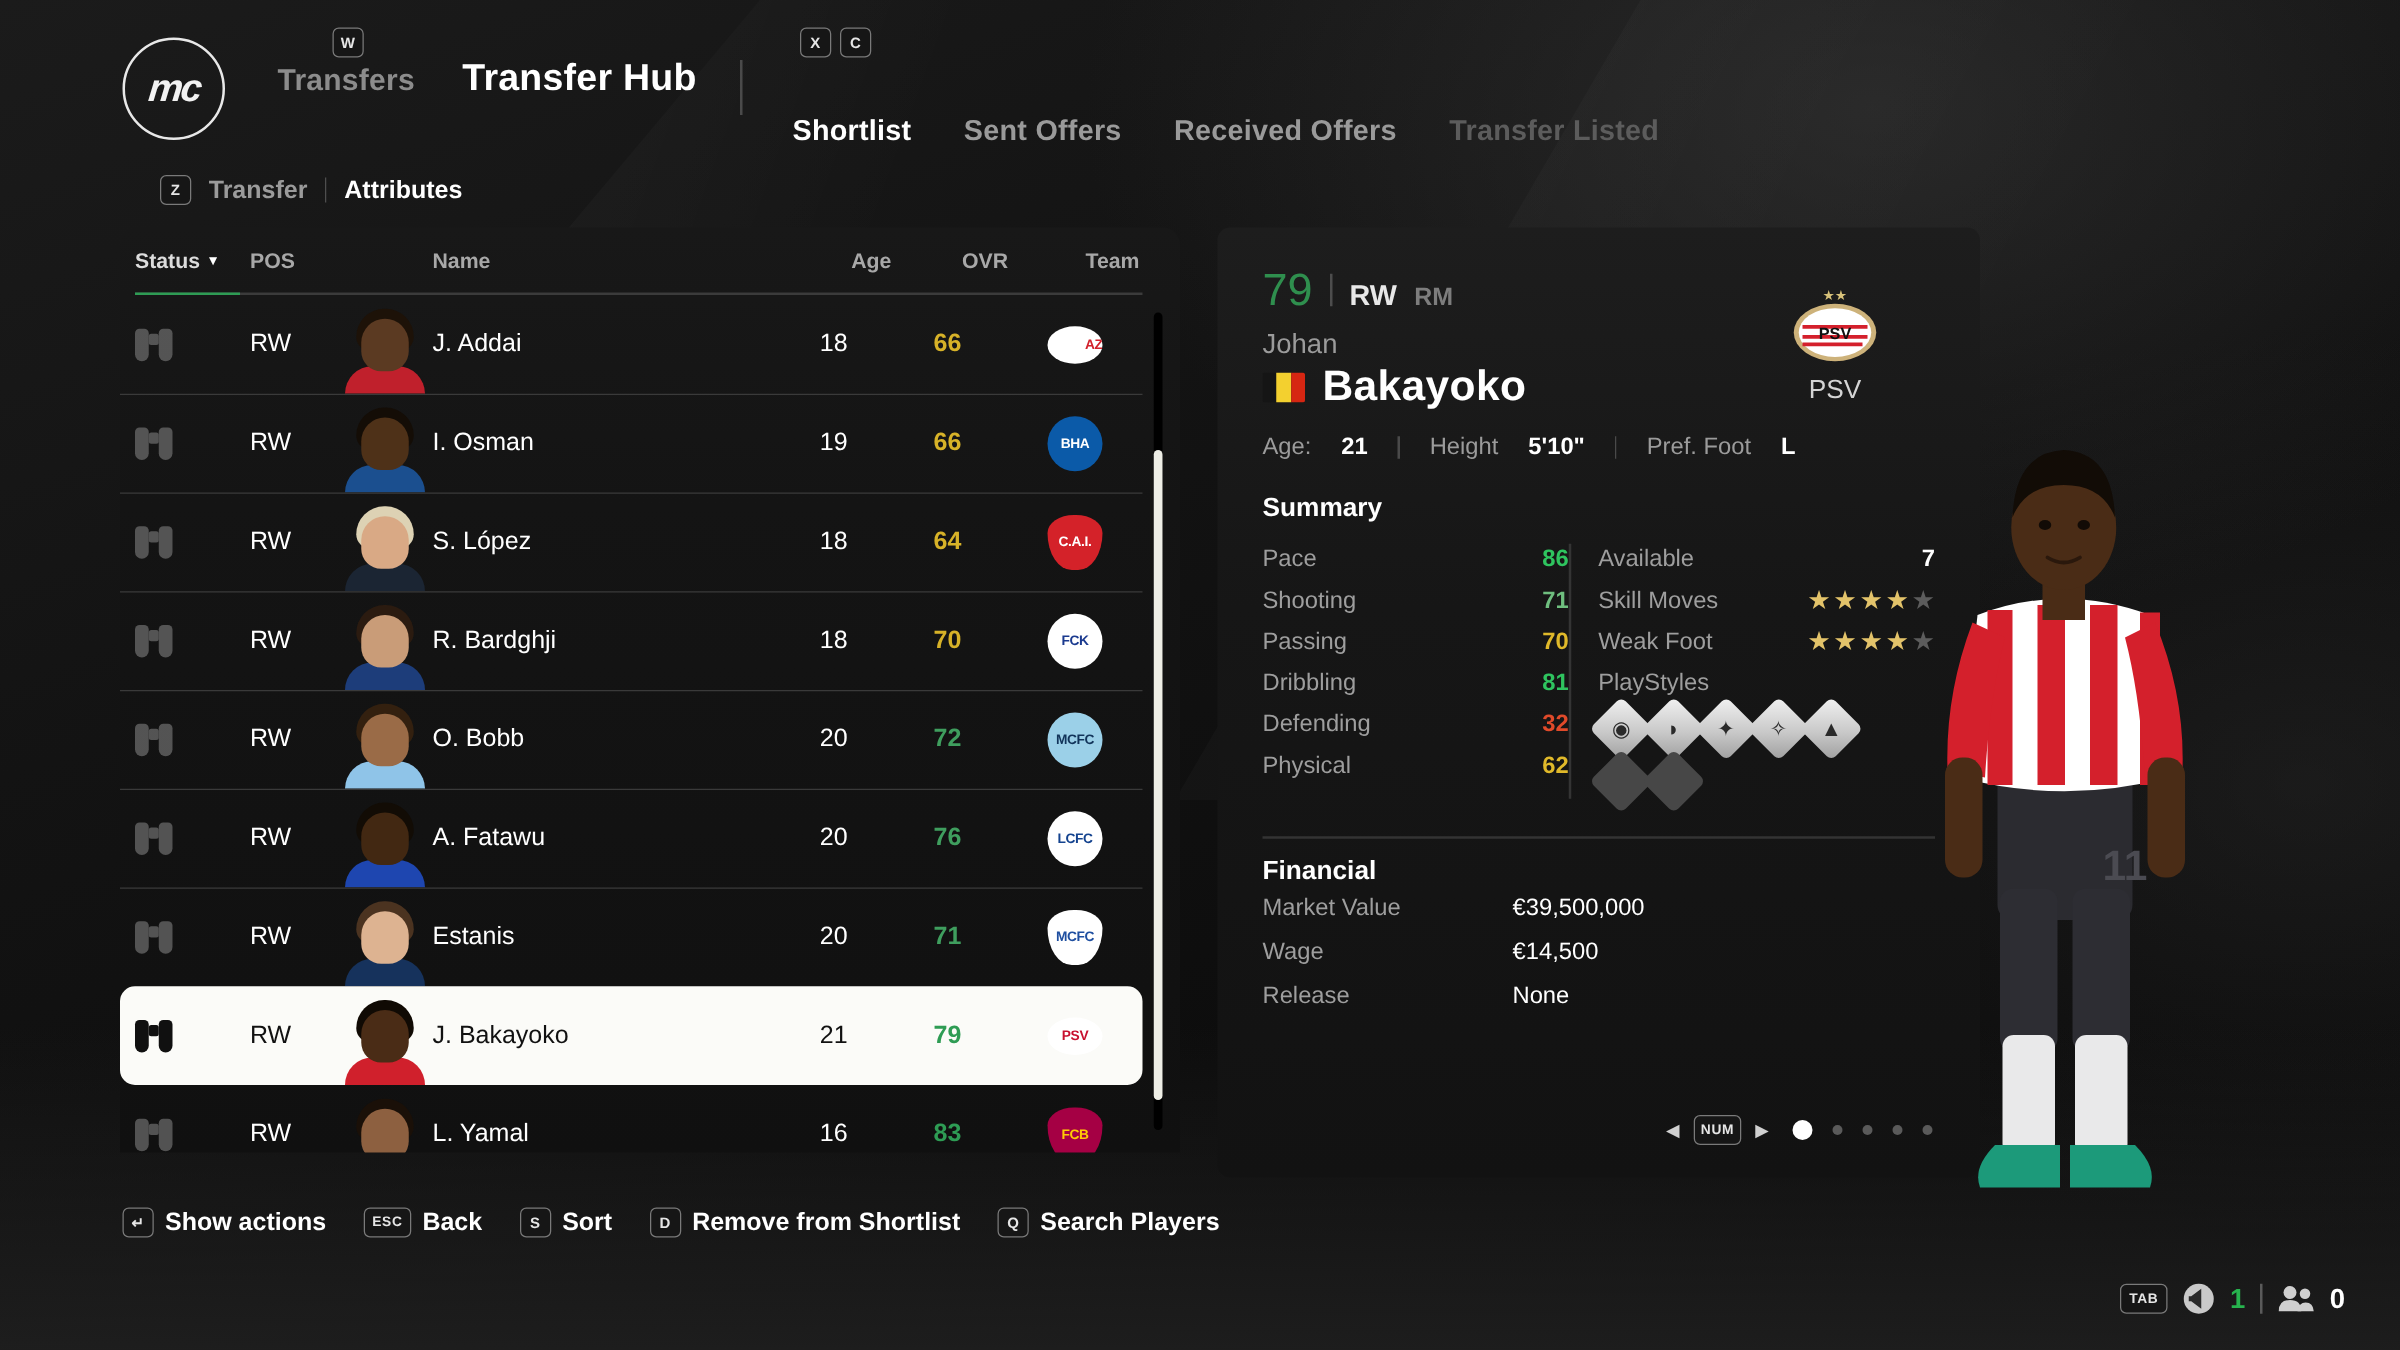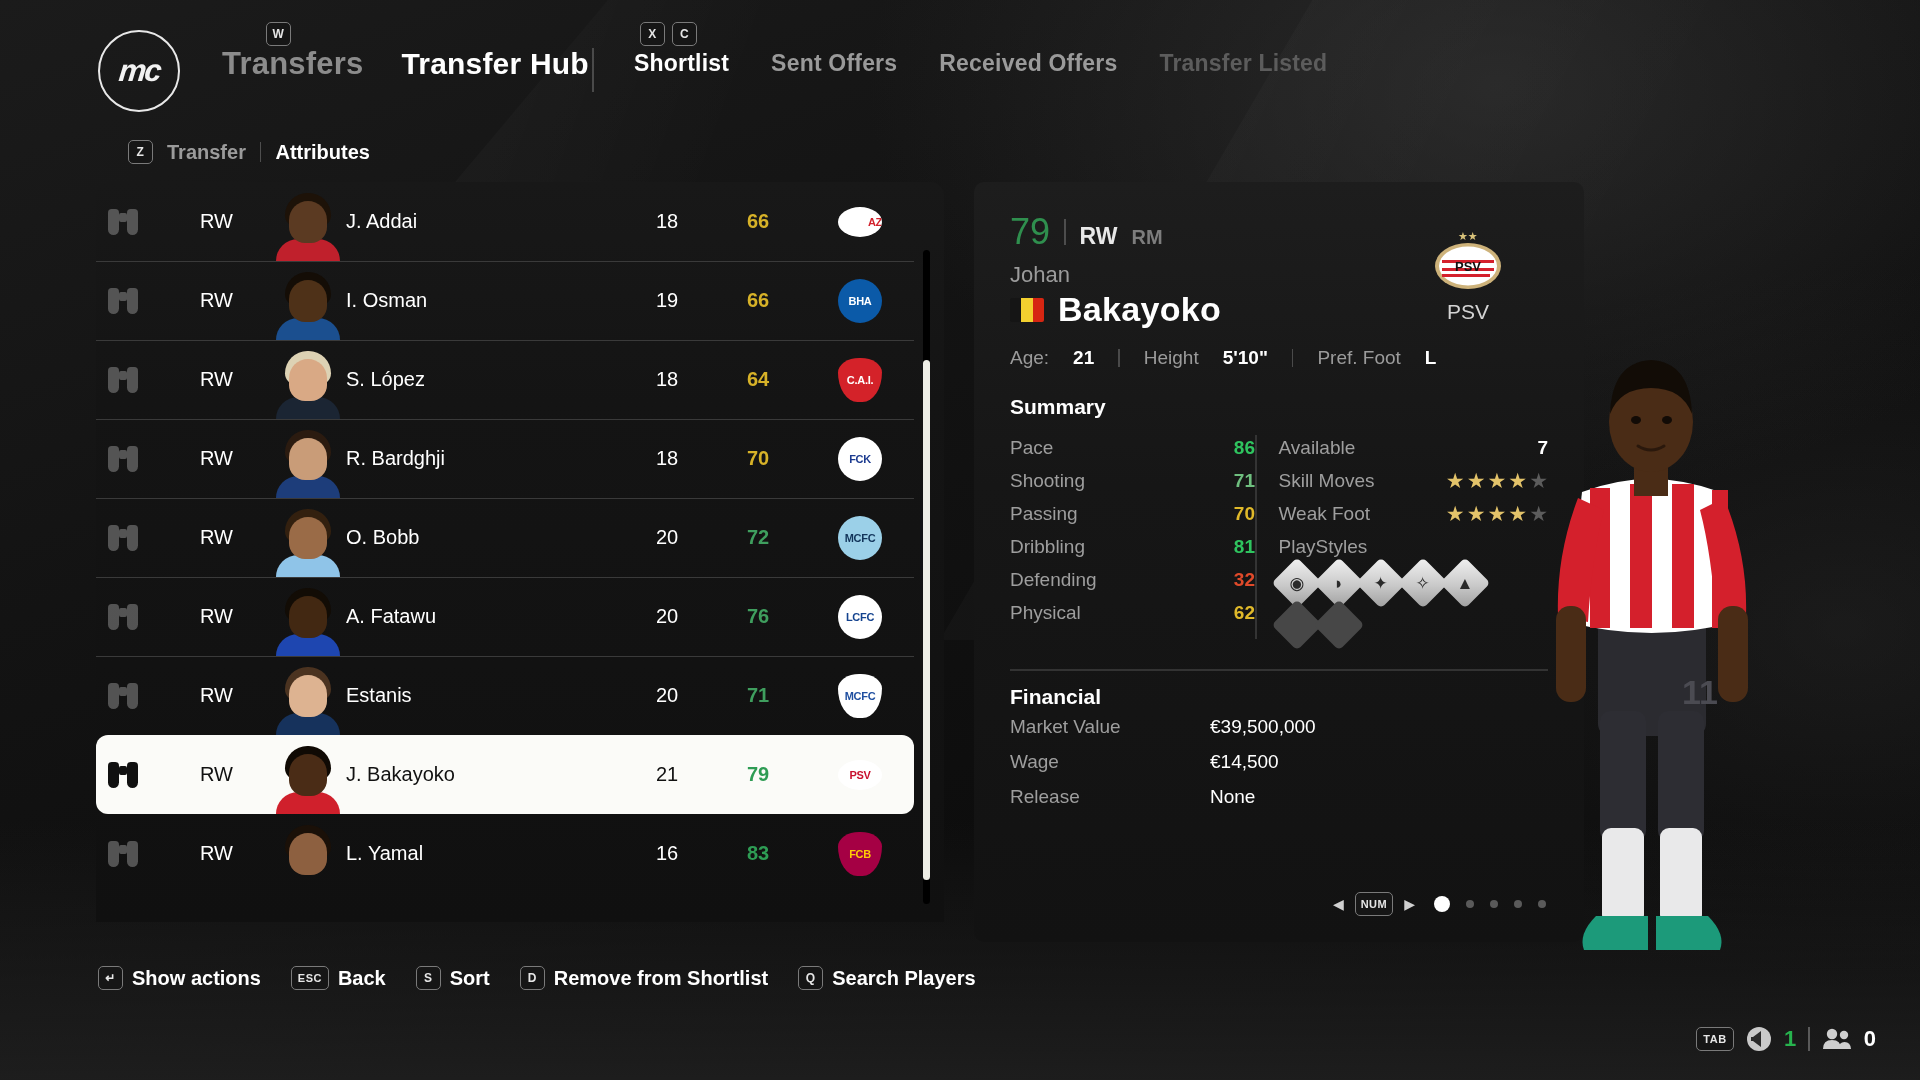--- a/index.html
+++ b/index.html
@@ -49,32 +49,32 @@
   }
   .logo-text {
     font-style: italic; font-weight: 700; font-size: 31px;
     letter-spacing: -2px; color: #f2f2f2; transform: skewX(-6deg);
   }
   .nav-main {
     position: absolute; left: 222px; top: 46px;
     display: flex; align-items: baseline; gap: 38px;
   }
   .nav-main .crumb {
-    font-size: 31px; font-weight: 700; color: #8c8c8c; letter-spacing: .2px;
+    font-size: 24px; font-weight: 700; color: #8c8c8c; letter-spacing: .2px;
   }
   .nav-main .crumb.active { font-size: 30px; color: #ffffff; }
   .hdr-divider {
     position: absolute; left: 592px; top: 48px;
     width: 2px; height: 44px; background: #4a4a4a;
   }
   .nav-tabs {
     position: absolute; left: 634px; top: 50px;
     display: flex; align-items: baseline; gap: 42px;
   }
-  .nav-tabs .tab { font-size: 23px; font-weight: 700; color: #9a9a9a; letter-spacing: .2px; }
+  .nav-tabs .tab { font-size: 23px; font-weight: 700; color: #9a9a9a; letter-spacing: .2px; margin-top: 41px; }
   .nav-tabs .tab.active { color: #ffffff; }
   .nav-tabs .tab.dim { color: #5c5c5c; }
 
   
   .keychip {
     display: inline-flex; align-items: center; justify-content: center;
     min-width: 25px; height: 24px; padding: 0 5px;
     border: 1.5px solid #7a7a7a; border-radius: 5px;
     background: #161616; color: #e6e6e6;
     font-size: 12px; font-weight: 700; letter-spacing: .5px;
@@ -304,20 +304,33 @@
   </div>
 
   <div class="subtabs">
     <span class="keychip">Z</span>
     <span class="st">Transfer</span>
     <span class="st-sep"></span>
     <span class="st active">Attributes</span>
   </div>
 
   <div class="list-panel">
+    <div class="list-head">
+      <div class="col-status">
+        <span>Status</span>
+        <span class="sort-caret">▼</span>
+      </div>
+      <div class="col-pos">POS</div>
+      <div class="col-face"></div>
+      <div class="col-name">Name</div>
+      <div class="col-age">Age</div>
+      <div class="col-ovr">OVR</div>
+      <div class="col-team">Team</div>
+      <div class="head-underline"></div>
+    </div>
 
     <div class="rows" id="rows">
         <div class="row">
           <div class="c-status">
             <span class="bino">
               <i></i>
               <i></i>
               <i></i>
             </span>
           </div>

